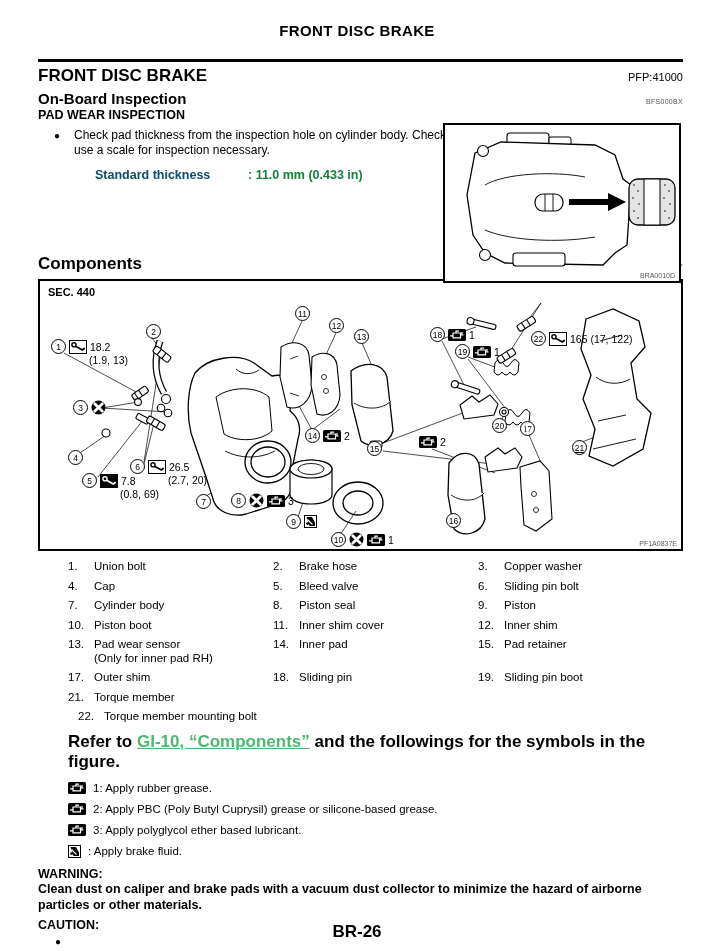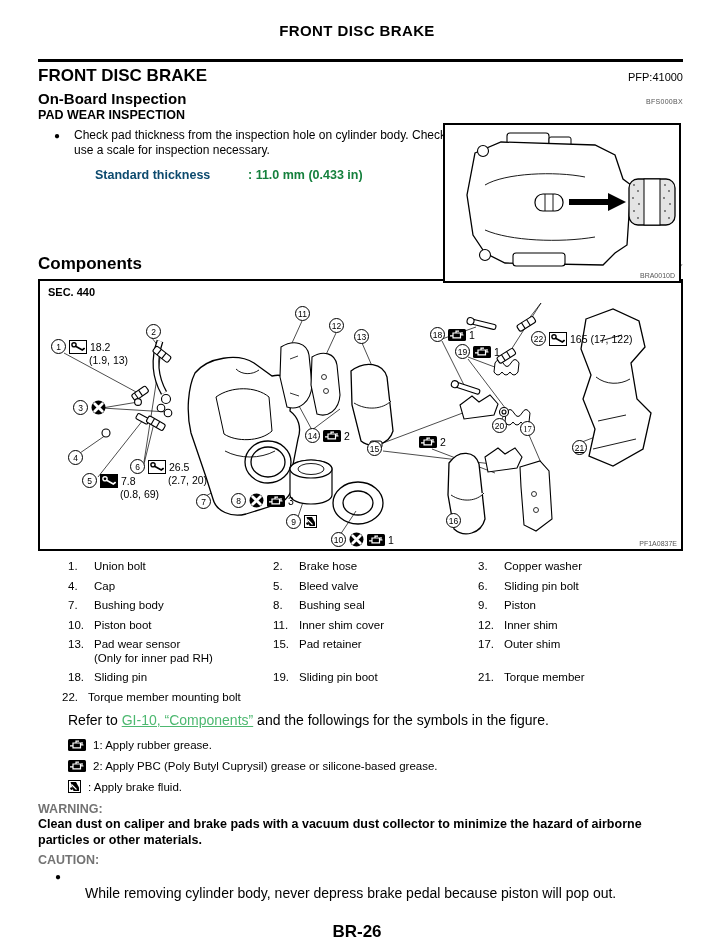--- a/index.html
+++ b/index.html
@@ -38,27 +38,27 @@
         display:inline-flex;align-items:center;justify-content:center;font-size:8.5px;flex:0 0 auto;}
   .chip{display:inline-flex;align-items:center;}
   .chipnum{font-size:10.5px;}
   .cval{font-size:10.5px;}
   .csub{margin-left:38px;margin-top:0px;font-size:10.5px;}
   .parts{display:grid;grid-template-columns:1fr 1fr 1fr;row-gap:6px;
          margin:9px 0 0 30px;font-size:11.5px;line-height:13.5px;}
   .pcell{display:flex;}
   .pnum{width:26px;flex:0 0 auto;}
   .pnote{display:block;}
-  .p22{display:flex;margin:6px 0 0 24px;font-size:11.5px;line-height:13.5px;align-items:center;}
-  .refer{margin:8px 0 0 30px;font-size:14px;}
+  .p22{display:flex;margin:6px 0 0 40px;font-size:11.5px;line-height:13.5px;align-items:center;}
+  .refer{margin:8px 0 0 30px;font-size:17px;font-weight:bold;}
   .link{color:#4db870;text-decoration:underline;cursor:pointer;}
   .legend{margin:6px 0 0 30px;}
   .legend-row{display:flex;align-items:center;gap:7px;height:21px;}
   .legend-text{font-size:11.5px;}
-  .warn-label{margin-top:5px;font-size:12.5px;font-weight:bold;color:#737373;}
+  .warn-label{margin-top:5px;font-size:12.5px;font-weight:bold;color:#000000;}
   .warn-text{font-size:12.5px;font-weight:bold;line-height:16px;}
   .caution-bullet{display:flex;margin-top:2px;}
   .cb-dot{width:30px;padding-left:17px;font-size:10px;line-height:16px;}
   .cb-text{font-size:14px;font-weight:normal;line-height:16px;margin-top:16px;}
   .page-num{position:absolute;bottom:9px;left:0;right:0;text-align:center;
             font-size:17px;font-weight:bold;}
 </style>
 </head>
 <body>
 
@@ -494,26 +494,26 @@
           <span class="pname"><span>Bleed valve</span></span>
         </div>
 
         <div class="pcell">
           <span class="pnum">6.</span>
           <span class="pname"><span>Sliding pin bolt</span></span>
         </div>
 
         <div class="pcell">
           <span class="pnum">7.</span>
-          <span class="pname"><span>Bushing body</span></span>
+          <span class="pname"><span>Cylinder body</span></span>
         </div>
 
         <div class="pcell">
           <span class="pnum">8.</span>
-          <span class="pname"><span>Bushing seal</span></span>
+          <span class="pname"><span>Piston seal</span></span>
         </div>
 
         <div class="pcell">
           <span class="pnum">9.</span>
           <span class="pname"><span>Piston</span></span>
         </div>
 
         <div class="pcell">
           <span class="pnum">10.</span>
           <span class="pname"><span>Piston boot</span></span>
@@ -527,20 +527,24 @@
         <div class="pcell">
           <span class="pnum">12.</span>
           <span class="pname"><span>Inner shim</span></span>
         </div>
 
         <div class="pcell">
           <span class="pnum">13.</span>
           <span class="pname"><span>Pad wear sensor</span><span class="pnote">(Only for inner pad RH)</span></span>
         </div>
 
+        <div class="pcell">
+          <span class="pnum">14.</span>
+          <span class="pname"><span>Inner pad</span></span>
+        </div>
 
         <div class="pcell">
           <span class="pnum">15.</span>
           <span class="pname"><span>Pad retainer</span></span>
         </div>
 
 
         <div class="pcell">
           <span class="pnum">17.</span>
           <span class="pname"><span>Outer shim</span></span>
@@ -585,20 +589,29 @@
         <div class="legend-row">
           <span class="chip">
             <svg width="18" height="12" viewBox="0 0 18 12">
               <rect width="18" height="12" rx="1.5" fill="#000"></rect>
               <path d="M2,6.8 H5 M5,4 h7.5 v4.8 h-7.5 z M12.5,6 h3 M14,3 v3 M8,4 v-1.8 h3" stroke="#fff" stroke-width="1.2" fill="none"></path>
             </svg>
           </span>
           <span class="legend-text">2: Apply PBC (Poly Butyl Cuprysil) grease or silicone-based grease.</span>
         </div>
 
+        <div class="legend-row">
+          <span class="chip">
+            <svg width="18" height="12" viewBox="0 0 18 12">
+              <rect width="18" height="12" rx="1.5" fill="#000"></rect>
+              <path d="M2,6.8 H5 M5,4 h7.5 v4.8 h-7.5 z M12.5,6 h3 M14,3 v3 M8,4 v-1.8 h3" stroke="#fff" stroke-width="1.2" fill="none"></path>
+            </svg>
+          </span>
+          <span class="legend-text">3: Apply polyglycol ether based lubricant.</span>
+        </div>
 
         <div class="legend-row">
           <span class="chip">
             <svg width="13" height="13" viewBox="0 0 13 13">
               <rect x="0.5" y="0.5" width="12" height="12" fill="#fff" stroke="#000"></rect>
               <path d="M2.5,2 L8,2 L11,7.5 L11,11 L5.5,11 Z" fill="#000"></path>
               <path d="M3.5,4.5 L8.5,9.5" stroke="#fff" stroke-width="1.1"></path>
               <circle cx="3.6" cy="8.6" r="1.4" fill="#000"></circle>
             </svg>
           </span>

